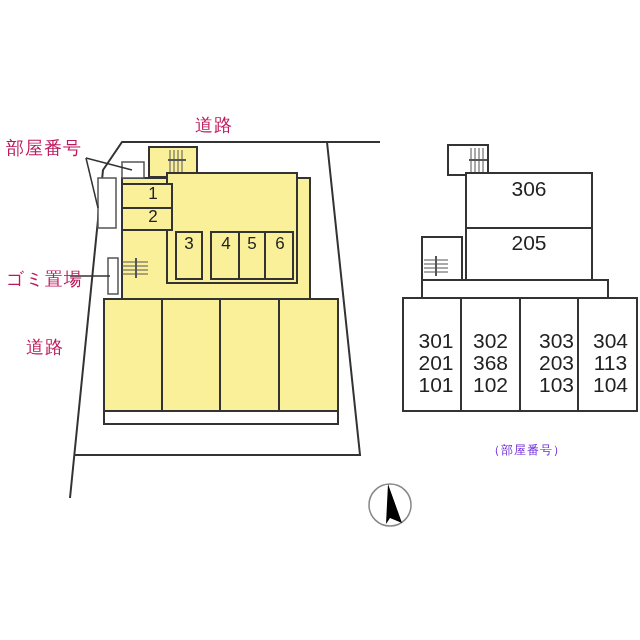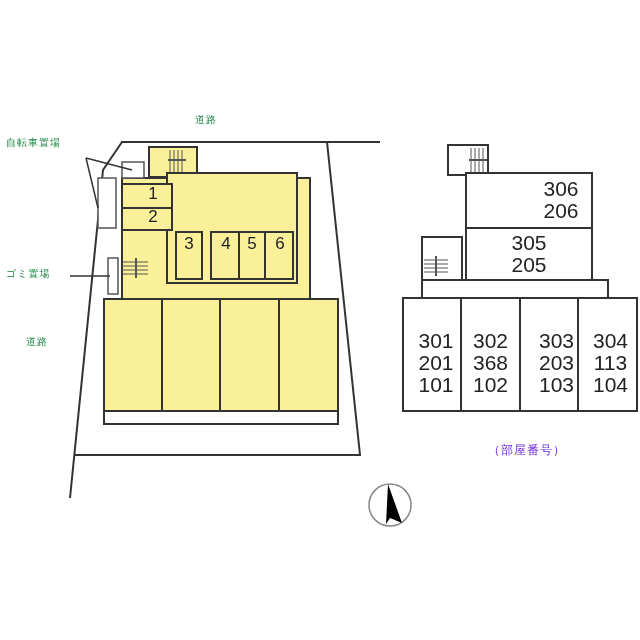--- a/index.html
+++ b/index.html
@@ -1,19 +1,19 @@
 <!DOCTYPE html>
 <html><head>
 <meta charset="utf-8">
 <style>
   html, body { margin: 0; padding: 0; background: #ffffff; }
   body { width: 640px; height: 640px; position: relative; overflow: hidden;
          font-family: "DejaVu Sans", sans-serif; }
   svg { position: absolute; left: 0; top: 0; }
-  .lbl { position: absolute; font-size: 10px; color: #15803d; letter-spacing: 1px; white-space: nowrap; }
+  .lbl { position: absolute; font-size: 18px; color: #be185d; letter-spacing: 1px; white-space: nowrap; }
   .num { position: absolute; font-family: "Liberation Sans", sans-serif; color: #222; text-align: center; }
   .slot { font-size: 17px; }
   .room { font-size: 21px; line-height: 22px; }
   .caption { position: absolute; font-size: 12px; color: #6d28d9; letter-spacing: 1px; }
 </style>
 </head>
 <body>
 
 <svg width="640" height="640">
 
@@ -86,37 +86,35 @@
   </g>
 
   <g>
     <circle cx="390" cy="505" r="21" fill="none" stroke="#888" stroke-width="1.5"></circle>
     <polygon points="388,484 402,523 390,518 386,524" fill="#000"></polygon>
   </g>
 </svg>
 
 <div class="lbl" style="left:195px;top:113px;">道路</div>
 <div class="lbl" style="left:26px;top:335px;">道路</div>
-<div class="lbl" style="left:6px;top:136px;">自転車置場</div>
+<div class="lbl" style="left:6px;top:136px;">部屋番号</div>
 <div class="lbl" style="left:6px;top:267px;">ゴミ置場</div>
 <div class="caption" style="left:488px;top:442px;">（部屋番号）</div>
 
 <div class="num slot" style="left:146px;top:184px;width:14px;">1</div>
 <div class="num slot" style="left:146px;top:207px;width:14px;">2</div>
 <div class="num slot" style="left:176px;top:234px;width:26px;">3</div>
 <div class="num slot" style="left:212px;top:234px;width:28px;">4</div>
 <div class="num slot" style="left:239px;top:234px;width:26px;">5</div>
 <div class="num slot" style="left:266px;top:234px;width:28px;">6</div>
 
-<div class="num room" style="left:466px;top:178px;width:126px;padding-left:32px;">
+<div class="num room" style="left:466px;top:178px;width:126px;">
   <div>306</div>
-  <div>206</div>
 </div>
 <div class="num room" style="left:466px;top:232px;width:126px;">
-  <div>305</div>
   <div>205</div>
 </div>
 
 <div class="num room" style="left:403px;top:330px;width:66px;">
   <div>301</div>
   <div>201</div>
   <div>101</div>
 </div>
 <div class="num room" style="left:461px;top:330px;width:59px;">
   <div>302</div>

